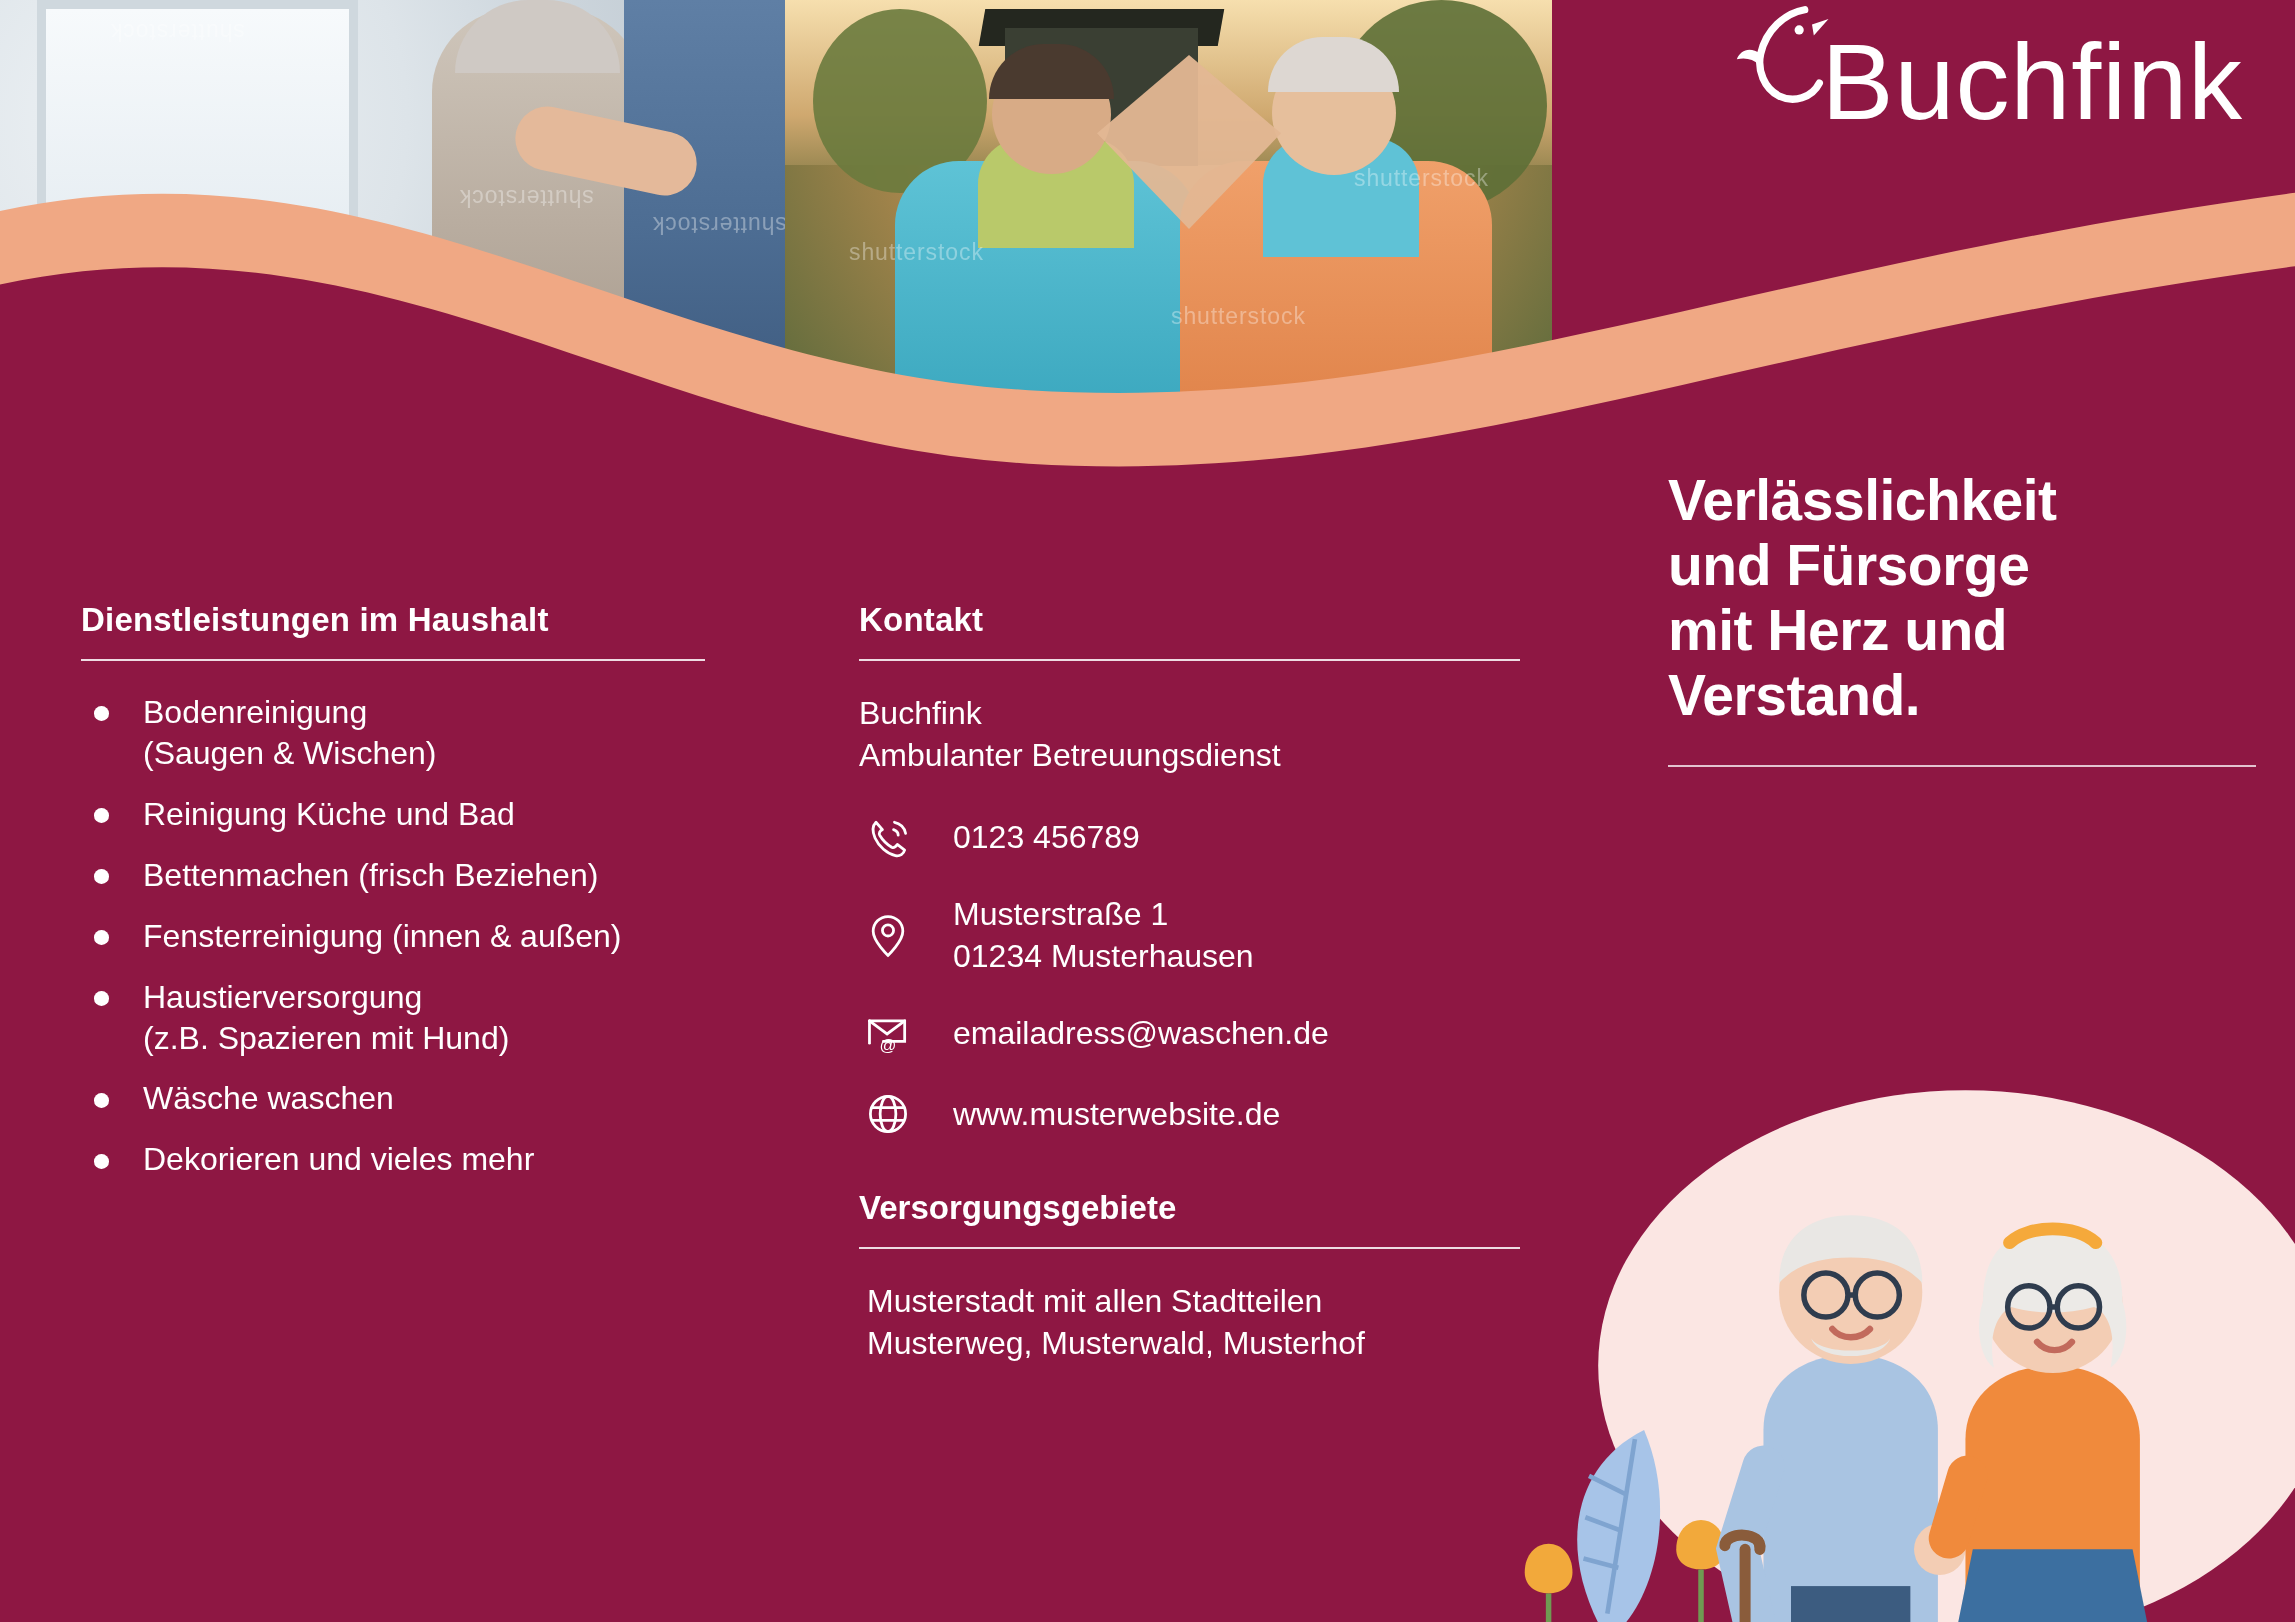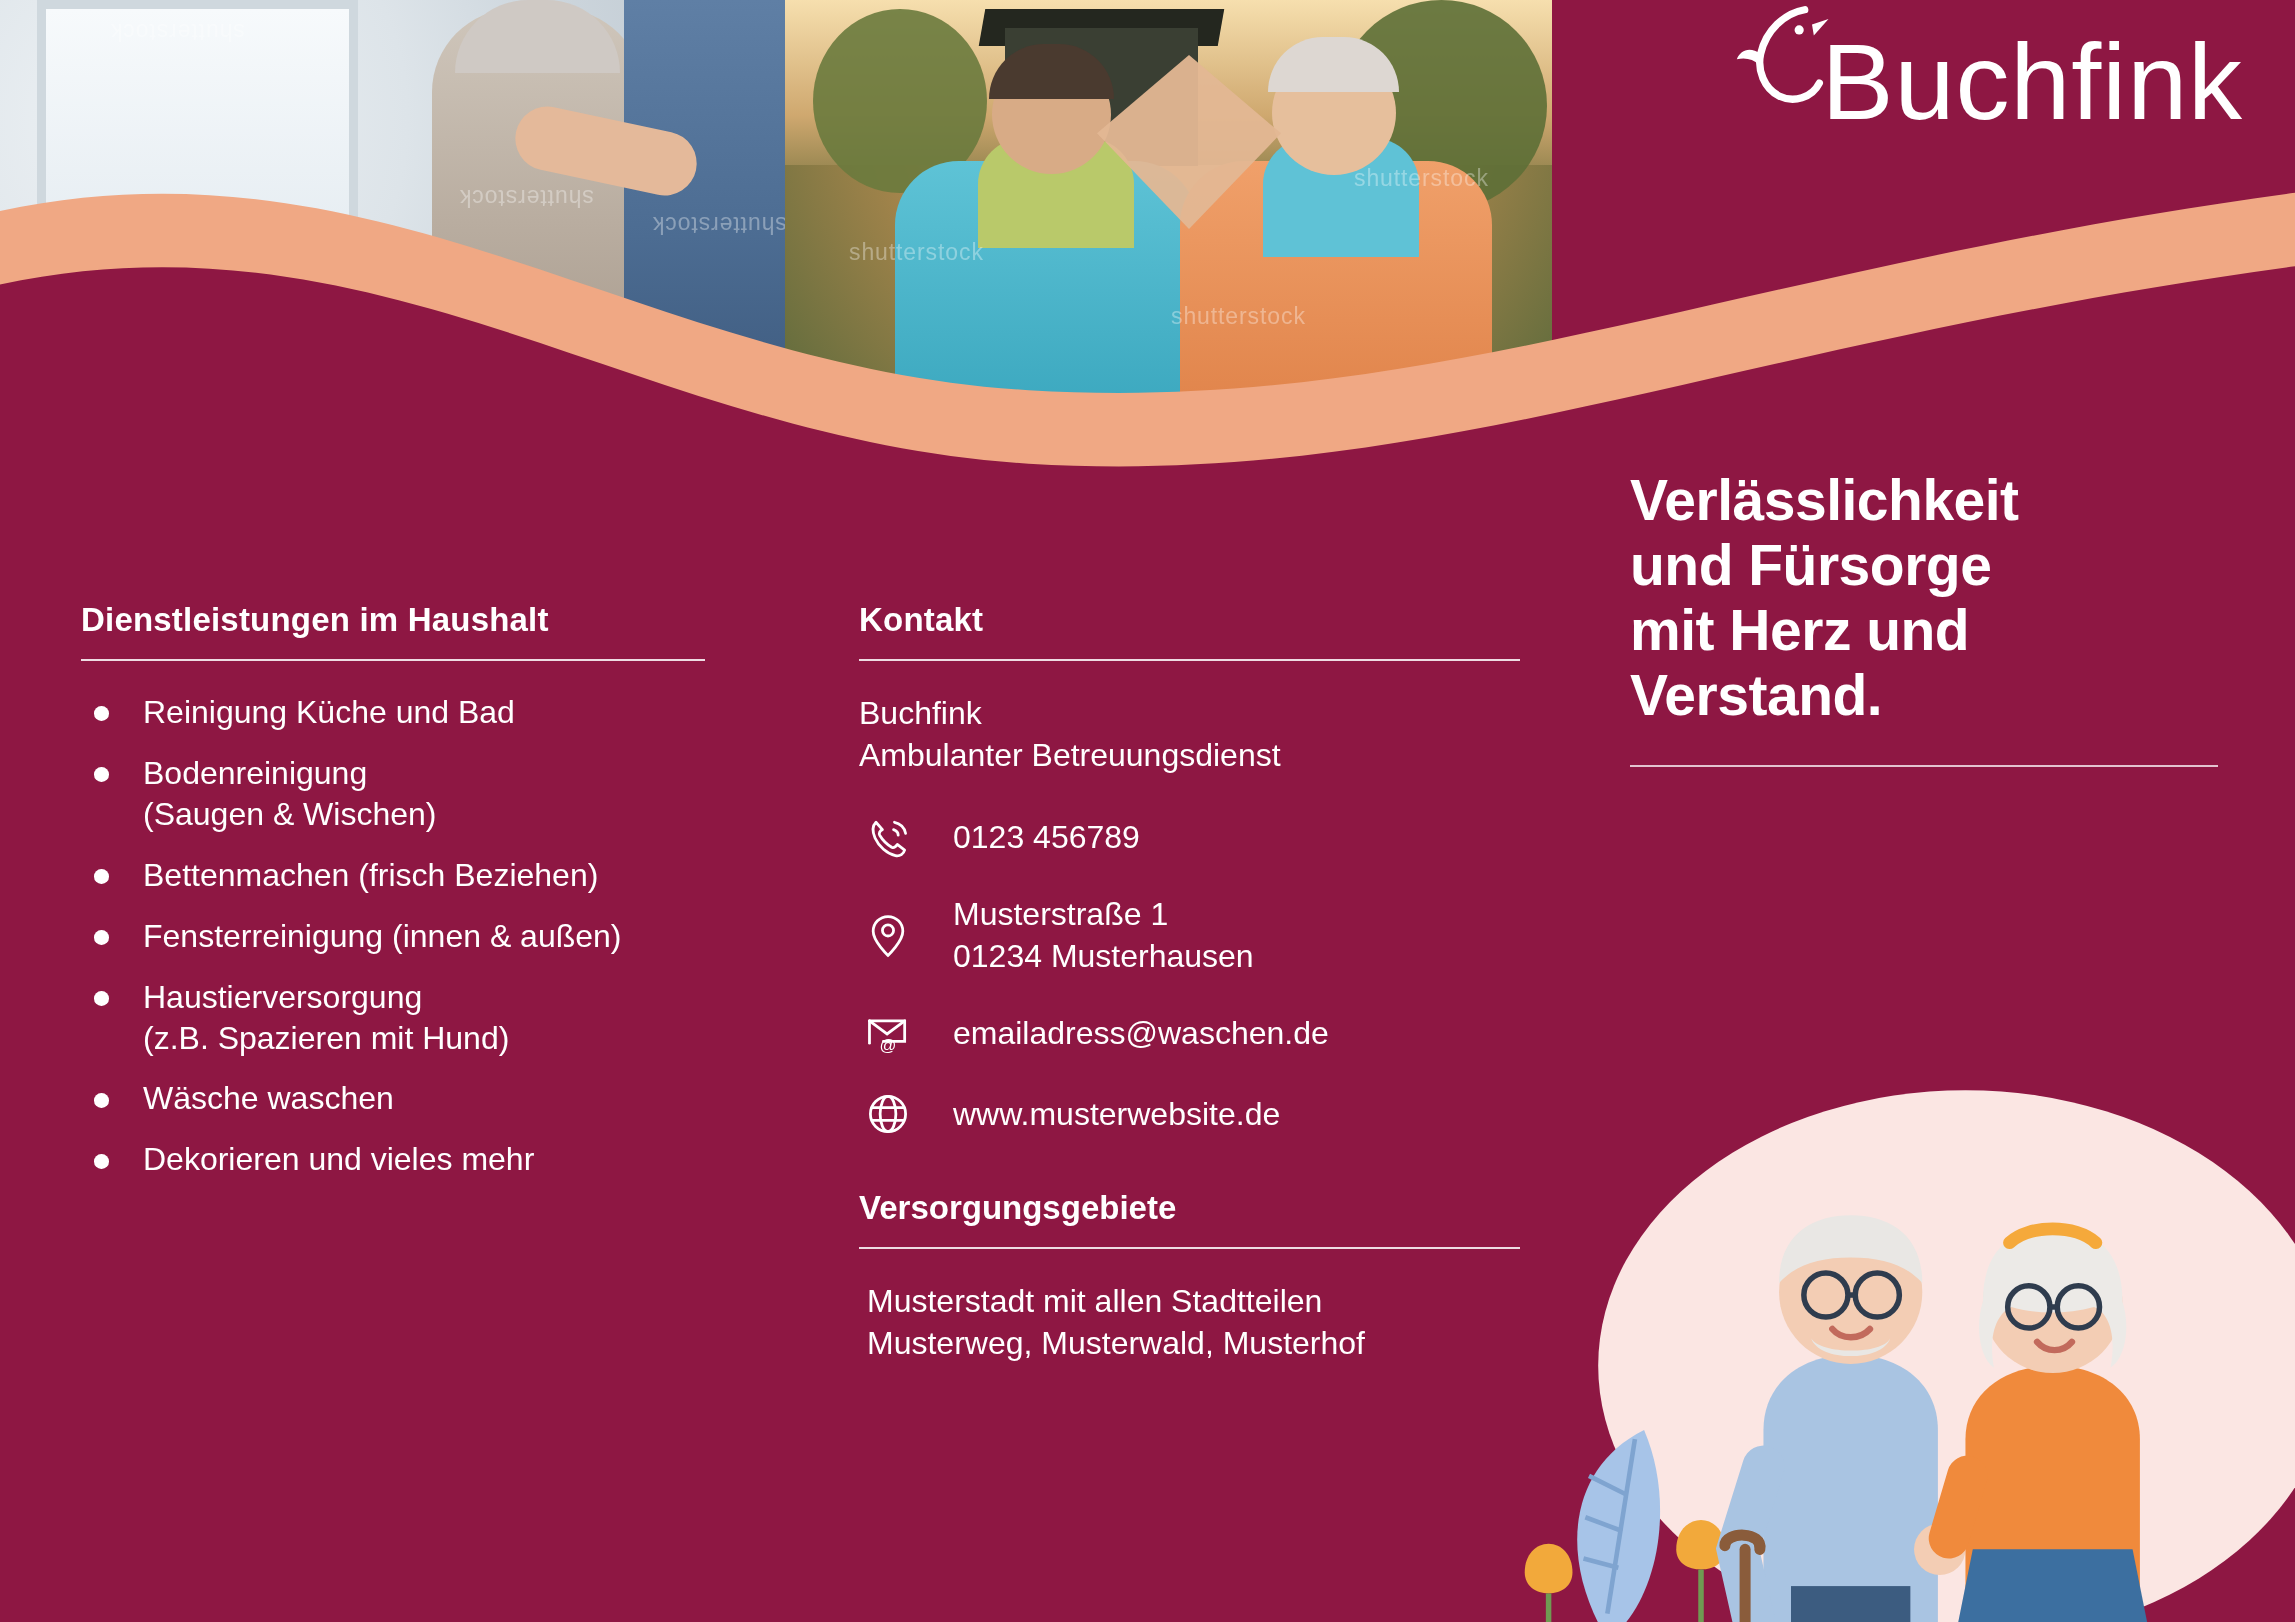--- a/index.html
+++ b/index.html
@@ -140,21 +140,21 @@
     font-weight: 400;
     letter-spacing: 0.9px;
     line-height: 1;
     font-family: "Liberation Sans", sans-serif;
   }
   .logo-bird { margin-right: -16.5px; margin-top: -37px; }
 
   
   .headline-block {
     position: absolute;
-    left: 1630px;
+    left: 1668px;
     top: 468px;
     width: 588px;
     color: #ffffff;
   }
   .headline {
     font-size: 57px;
     font-weight: 700;
     line-height: 1.14;
     letter-spacing: -0.5px;
     margin: 0;
@@ -333,23 +333,23 @@
       <span>mit Herz und</span><br>
       <span>Verstand.</span>
     </h1>
     <div class="headline-rule"></div>
   </div>
 
   <div class="col-services">
     <h2 class="sec-title">Dienstleistungen im Haushalt</h2>
     <div class="sec-rule rule-short"></div>
     <ul class="services">
-      <li style="white-space:pre-line">Reinigung Küche und Bad</li>
       <li style="white-space:pre-line">Bodenreinigung
 (Saugen &amp; Wischen)</li>
+      <li style="white-space:pre-line">Reinigung Küche und Bad</li>
       <li style="white-space:pre-line">Bettenmachen (frisch Beziehen)</li>
       <li style="white-space:pre-line">Fensterreinigung (innen &amp; außen)</li>
       <li style="white-space:pre-line">Haustierversorgung
 (z.B. Spazieren mit Hund)</li>
       <li style="white-space:pre-line">Wäsche waschen</li>
       <li style="white-space:pre-line">Dekorieren und vieles mehr</li>
     </ul>
   </div>
 
   <div class="col-contact">

